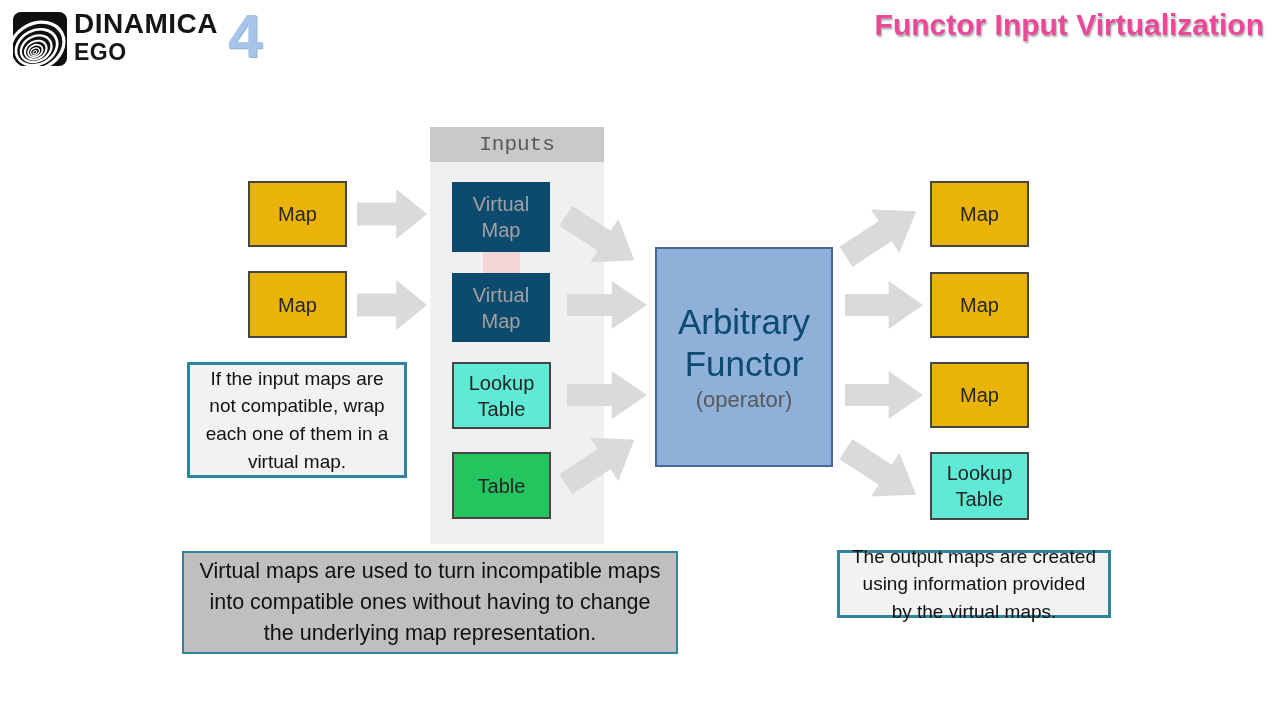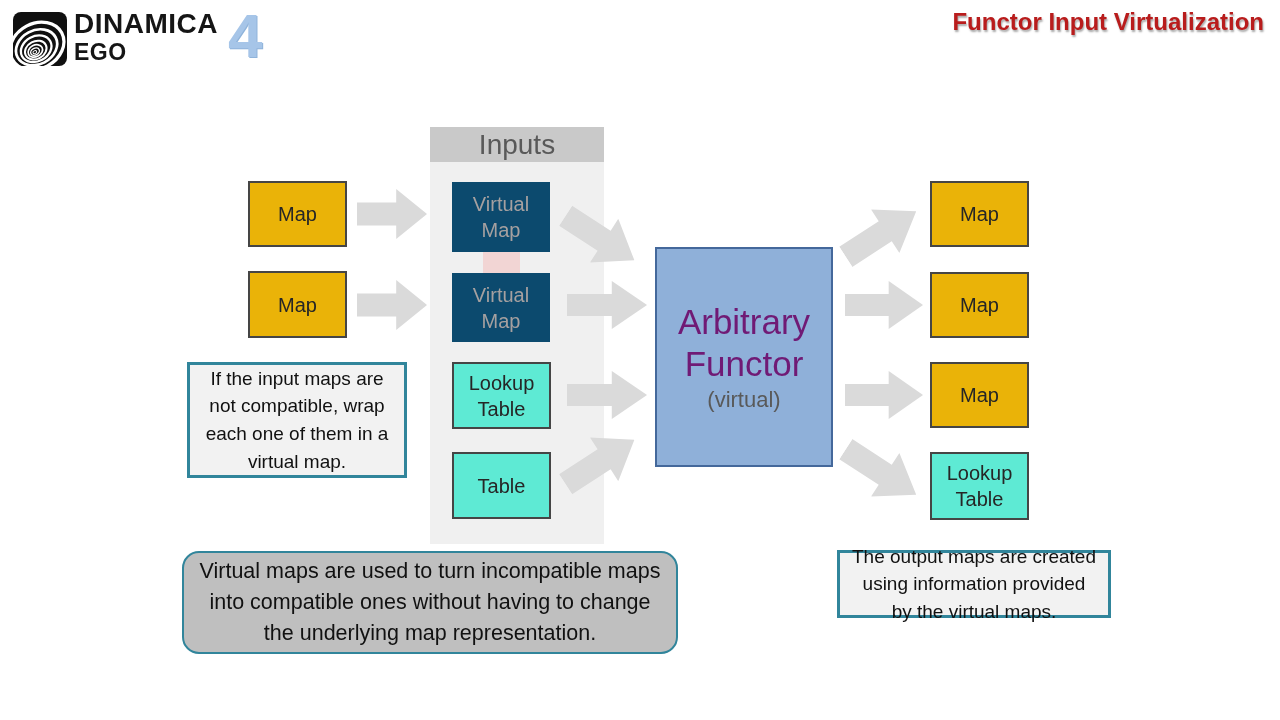--- a/index.html
+++ b/index.html
@@ -6,40 +6,40 @@
   .slide{position:relative;width:1280px;height:720px;background:#ffffff;overflow:hidden;
          font-family:"Liberation Sans", sans-serif;}
 
   
   .brand-icon{position:absolute;left:12px;top:8px;}
   .brand-text{position:absolute;left:74px;top:10px;line-height:1;}
   .brand-name{font-size:28px;font-weight:800;color:#151515;letter-spacing:.5px;}
   .brand-sub{font-size:23px;font-weight:800;color:#151515;margin-top:3px;letter-spacing:.5px;}
   .brand-version{position:absolute;left:228px;top:0px;font-size:62px;font-weight:700;
                  color:#a6c5e8;text-shadow:1px 1px 0 #8fb3da;}
-  .slide-title{position:absolute;right:16px;top:8px;margin:0;font-size:24px;font-weight:800;
-               color:#b91c1c;text-shadow:1px 2px 2px rgba(0,0,0,.35);}
+  .slide-title{position:absolute;right:16px;top:8px;margin:0;font-size:30px;font-weight:800;
+               color:#ec4899;text-shadow:1px 2px 2px rgba(0,0,0,.35);}
 
   
   .col{position:absolute;top:127px;width:174px;height:417px;background:#f0f0f0;}
   .col-inputs{left:430px;}
   .col-outputs{left:883px;}
-  .col-header{height:35px;background:#c9c9c9;color:#595959;font-size:28px;
-              display:flex;align-items:center;justify-content:center;}
+  .col-header{height:35px;background:#c9c9c9;color:#595959;font-size:21px;
+              display:flex;align-items:center;justify-content:center;font-family:Liberation Mono, monospace;}
 
   
   .node{position:absolute;box-sizing:border-box;display:flex;align-items:center;justify-content:center;
         text-align:center;font-size:20px;color:#262626;border:2px solid #454545;line-height:1.3;}
   .map{background:#eab308;}
   .vmap{background:#0c4a6e;border:none;color:#a5a0a0;}
   .vmap-connector{position:absolute;background:#f2d5d4;}
   .lookup{background:#5eead4;}
-  .table-node{background:#5eead4;}
+  .table-node{background:#22c55e;}
   .functor{background:#8fb0d9;border:2px solid #44689b;flex-direction:column;line-height:1.2;}
-  .functor-name{font-size:35px;color:#701a75;}
+  .functor-name{font-size:35px;color:#0c4a6e;}
   .functor-sub{font-size:22px;color:#595959;margin-top:2px;}
 
   
   .n-src1{left:248px;top:181px;width:99px;height:66px;}
   .n-src2{left:248px;top:271px;width:99px;height:67px;}
   .n-vm1{left:452px;top:182px;width:98px;height:70px;}
   .n-vm2{left:452px;top:273px;width:98px;height:69px;}
   .n-conn{left:483px;top:250px;width:37px;height:25px;}
   .n-lkin{left:452px;top:362px;width:99px;height:67px;}
   .n-tbl{left:452px;top:452px;width:99px;height:67px;}
@@ -63,21 +63,21 @@
   .a-out2{left:845px;top:281px;width:78px;height:48px;}
   .a-out3{left:845px;top:371px;width:78px;height:48px;}
   .a-out4{left:839px;top:446px;width:84px;height:52px;transform:rotate(33deg);}
 
   
   .callout{position:absolute;box-sizing:border-box;display:flex;align-items:center;justify-content:center;
            text-align:center;color:#111;padding:4px 10px;line-height:1.45;}
   .callout-light{background:#f2f2f2;border:3px solid #31859b;font-size:19px;}
   .callout-gray{background:#bfbfbf;border:2px solid #31859b;font-size:21.5px;}
   .c-left{left:187px;top:362px;width:220px;height:116px;}
-  .c-bottom{left:182px;top:551px;width:496px;height:103px;border-radius:17px;}
+  .c-bottom{left:182px;top:551px;width:496px;height:103px;}
   .c-right{left:837px;top:550px;width:274px;height:68px;}
 </style>
 </head>
 <body>
 
 <div class="slide">
 
   <svg class="brand-icon" width="58" height="60" viewBox="0 0 58 60">
     <rect x="1" y="4" width="54" height="54" rx="8" fill="#101010"></rect>
     <g transform="rotate(-28 25 38)">
@@ -118,21 +118,21 @@
 
   <div class="vmap-connector n-conn"></div>
   <div class="node vmap n-vm1">Virtual Map</div>
   <div class="node vmap n-vm2">Virtual Map</div>
 
   <div class="node lookup n-lkin">Lookup Table</div>
   <div class="node table-node n-tbl">Table</div>
 
   <div class="node functor n-functor">
     <div class="functor-name">Arbitrary Functor</div>
-    <div class="functor-sub">(virtual)</div>
+    <div class="functor-sub">(operator)</div>
   </div>
 
   <div class="node map n-out1">Map</div>
   <div class="node map n-out2">Map</div>
   <div class="node map n-out3">Map</div>
   <div class="node lookup n-out4">Lookup Table</div>
 
   <div class="callout callout-light c-left">If the input maps are not compatible, wrap each one of them in a virtual map.</div>
   <div class="callout callout-gray c-bottom">Virtual maps are used to turn incompatible maps into compatible ones without having to change the underlying map representation.</div>
   <div class="callout callout-light c-right">The output maps are created using information provided by the virtual maps.</div>

